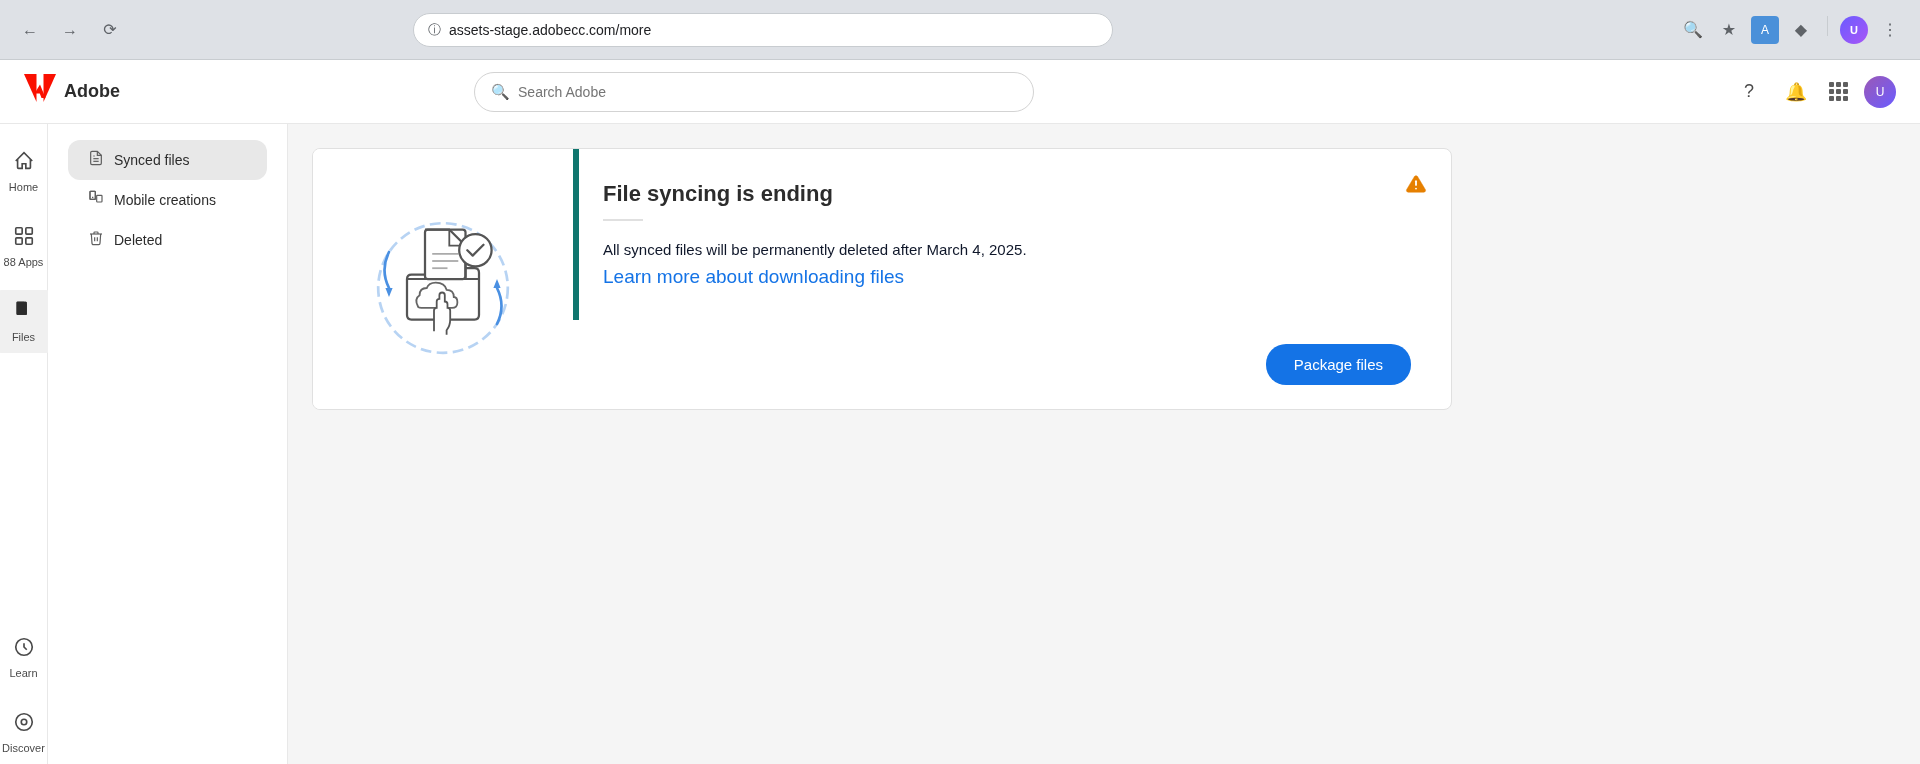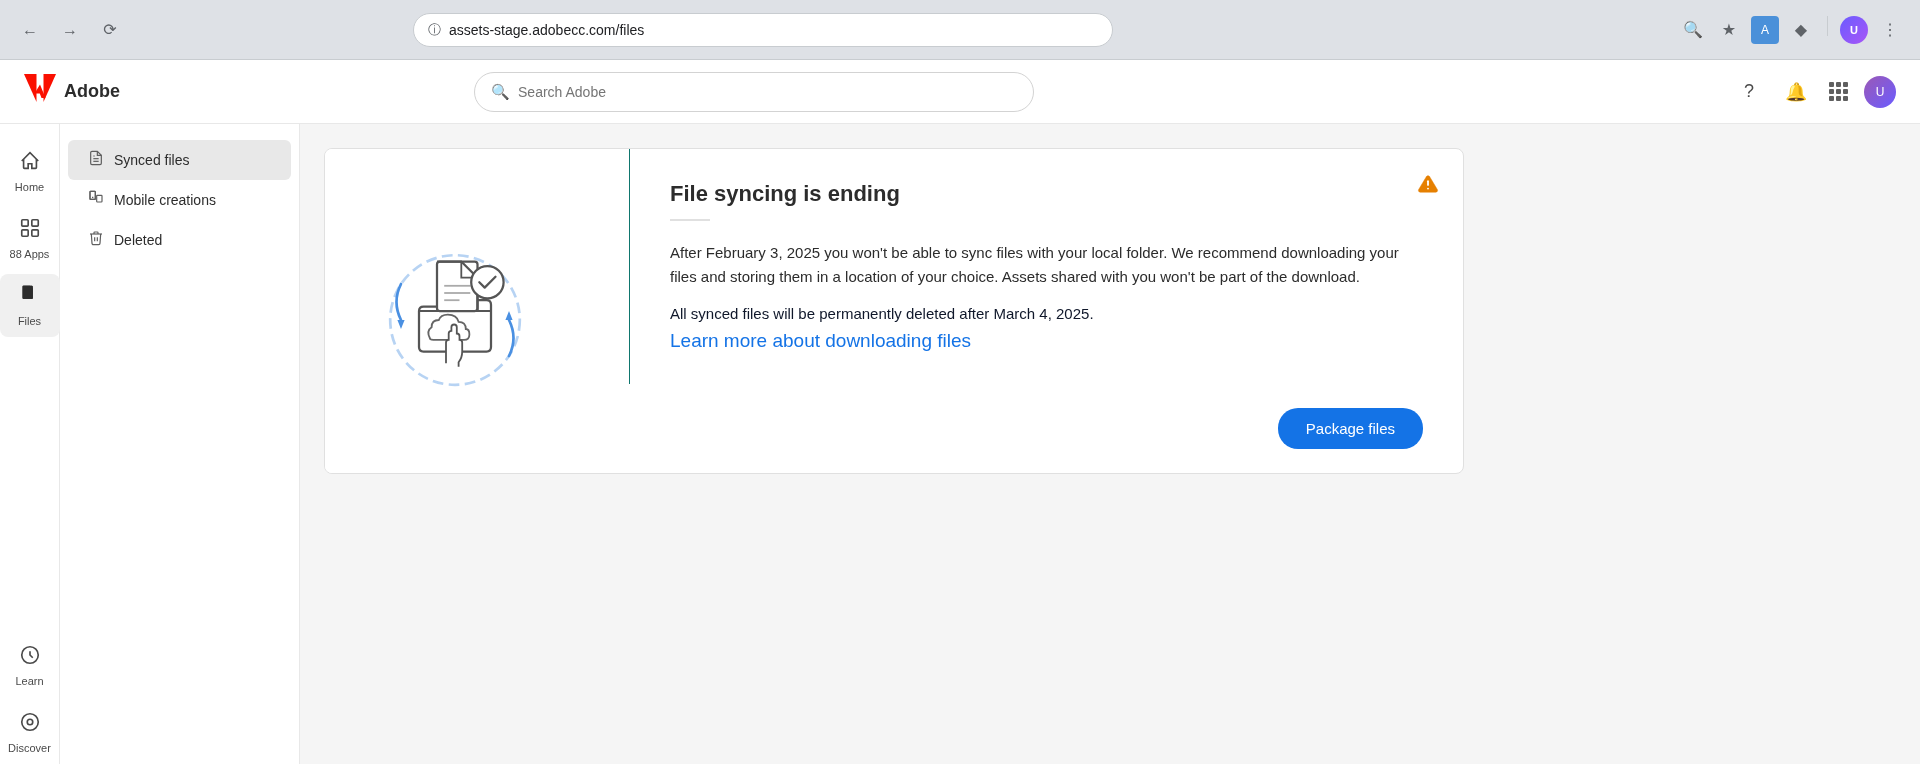--- a/index.html
+++ b/index.html
@@ -149,28 +149,28 @@
 
     
     .main-content {
       display: flex;
       flex: 1;
       overflow: hidden;
     }
 
     
     .icon-sidebar {
-      width: 60px;
+      width: 48px;
       background: white;
       border-right: 1px solid #e8e8e8;
       display: flex;
       flex-direction: column;
       align-items: center;
       padding-top: 16px;
-      gap: 4px;
+      gap: 12px;
       flex-shrink: 0;
     }
     .nav-item {
       display: flex;
       flex-direction: column;
       align-items: center;
       gap: 4px;
       padding: 10px 8px;
       border-radius: 8px;
       cursor: pointer;
@@ -198,22 +198,22 @@
       flex-shrink: 0;
     }
     .sidebar-nav-item {
       display: flex;
       align-items: center;
       gap: 10px;
       padding: 10px 20px;
       cursor: pointer;
       font-size: 14px;
       color: #2c2c2c;
-      border-radius: 6px;
-      margin: 0 8px;
+      border-radius: 12px;
+      margin: 0 20px;
     }
     .sidebar-nav-item.active { background: #e8e8e8; font-weight: 500; }
     .sidebar-nav-icon { font-size: 16px; color: #5f5f5f; }
 
     
     .content-area {
       flex: 1;
       padding: 24px;
       background: #f5f5f5;
       overflow-y: auto;
@@ -233,24 +233,23 @@
       width: 260px;
       flex-shrink: 0;
       display: flex;
       align-items: center;
       justify-content: center;
       padding: 32px;
       background: white;
     }
     .notice-content {
       flex: 1;
-      padding: 32px 40px;
-      border-left: 1px solid #0f766e;
+      padding: 32px 24px;
+      border-left: 6px solid #0f766e;
       position: relative;
-      margin-left: 44px;
     }
     .notice-title {
       font-size: 22px;
       font-weight: 700;
       color: #2c2c2c;
       margin-bottom: 12px;
     }
     .notice-divider {
       width: 40px;
       height: 2px;
@@ -318,21 +317,21 @@
   </style>
 </head>
 <body>
 
 <div class="browser-chrome">
   <button class="browser-nav-btn" title="Back">←</button>
   <button class="browser-nav-btn" title="Forward">→</button>
   <button class="browser-nav-btn" title="Reload">⟳</button>
   <div class="browser-address-bar">
     <span class="browser-address-icon">ⓘ</span>
-    <span>assets-stage.adobecc.com/files</span>
+    <span>assets-stage.adobecc.com/more</span>
   </div>
   <div class="browser-actions">
     <button class="browser-action-btn">🔍</button>
     <button class="browser-action-btn">★</button>
     <div class="browser-ext-icon">A</div>
     <button class="browser-action-btn">◆</button>
     <div style="width:1px;height:20px;background:#c8ccd0;margin:0 4px;"></div>
     <div class="browser-avatar">U</div>
     <button class="browser-action-btn">⋮</button>
   </div>
@@ -497,21 +496,20 @@
             <path d="M72 130 Q68 122 74 118 Q74 110 82 110 Q84 104 92 104 Q102 104 104 112 Q112 112 112 120 Q116 120 116 126 Q116 132 110 132 L76 132 Q72 132 72 130Z" stroke="#555" stroke-width="2" fill="white" opacity="0.9"></path>
 
             <path d="M90 158 L90 135 Q90 132 93 132 L93 125 Q93 122 96 122 L96 118 Q96 115 99 115 Q102 115 102 118 L102 125 Q105 125 105 128 L105 132 Q108 132 108 135 L108 145 Q108 152 104 157 L104 162" stroke="#555" stroke-width="2" fill="white"></path>
           </svg>
         </div>
 
         <div style="flex:1; display:flex; flex-direction:column; position:relative;">
           <div class="notice-content">
             <h2 class="notice-title">File syncing is ending</h2>
             <div class="notice-divider"></div>
-            <p class="notice-text">After February 3, 2025 you won't be able to sync files with your local folder. We recommend downloading your files and storing them in a location of your choice. Assets shared with you won't be part of the download.</p>
             <p class="notice-subtext">All synced files will be permanently deleted after March 4, 2025.</p>
             <a class="notice-link" href="#">Learn more about downloading files</a>
             <span class="notice-warning-icon">
               <svg width="22" height="22" viewBox="0 0 24 24" fill="none">
                 <path d="M10.29 3.86L1.82 18a2 2 0 001.71 3h16.94a2 2 0 001.71-3L13.71 3.86a2 2 0 00-3.42 0z" fill="#e68000" stroke="#e68000" stroke-width="0.5"></path>
                 <line x1="12" y1="9" x2="12" y2="13" stroke="white" stroke-width="2" stroke-linecap="round"></line>
                 <circle cx="12" cy="17" r="1" fill="white"></circle>
               </svg>
             </span>
           </div>

